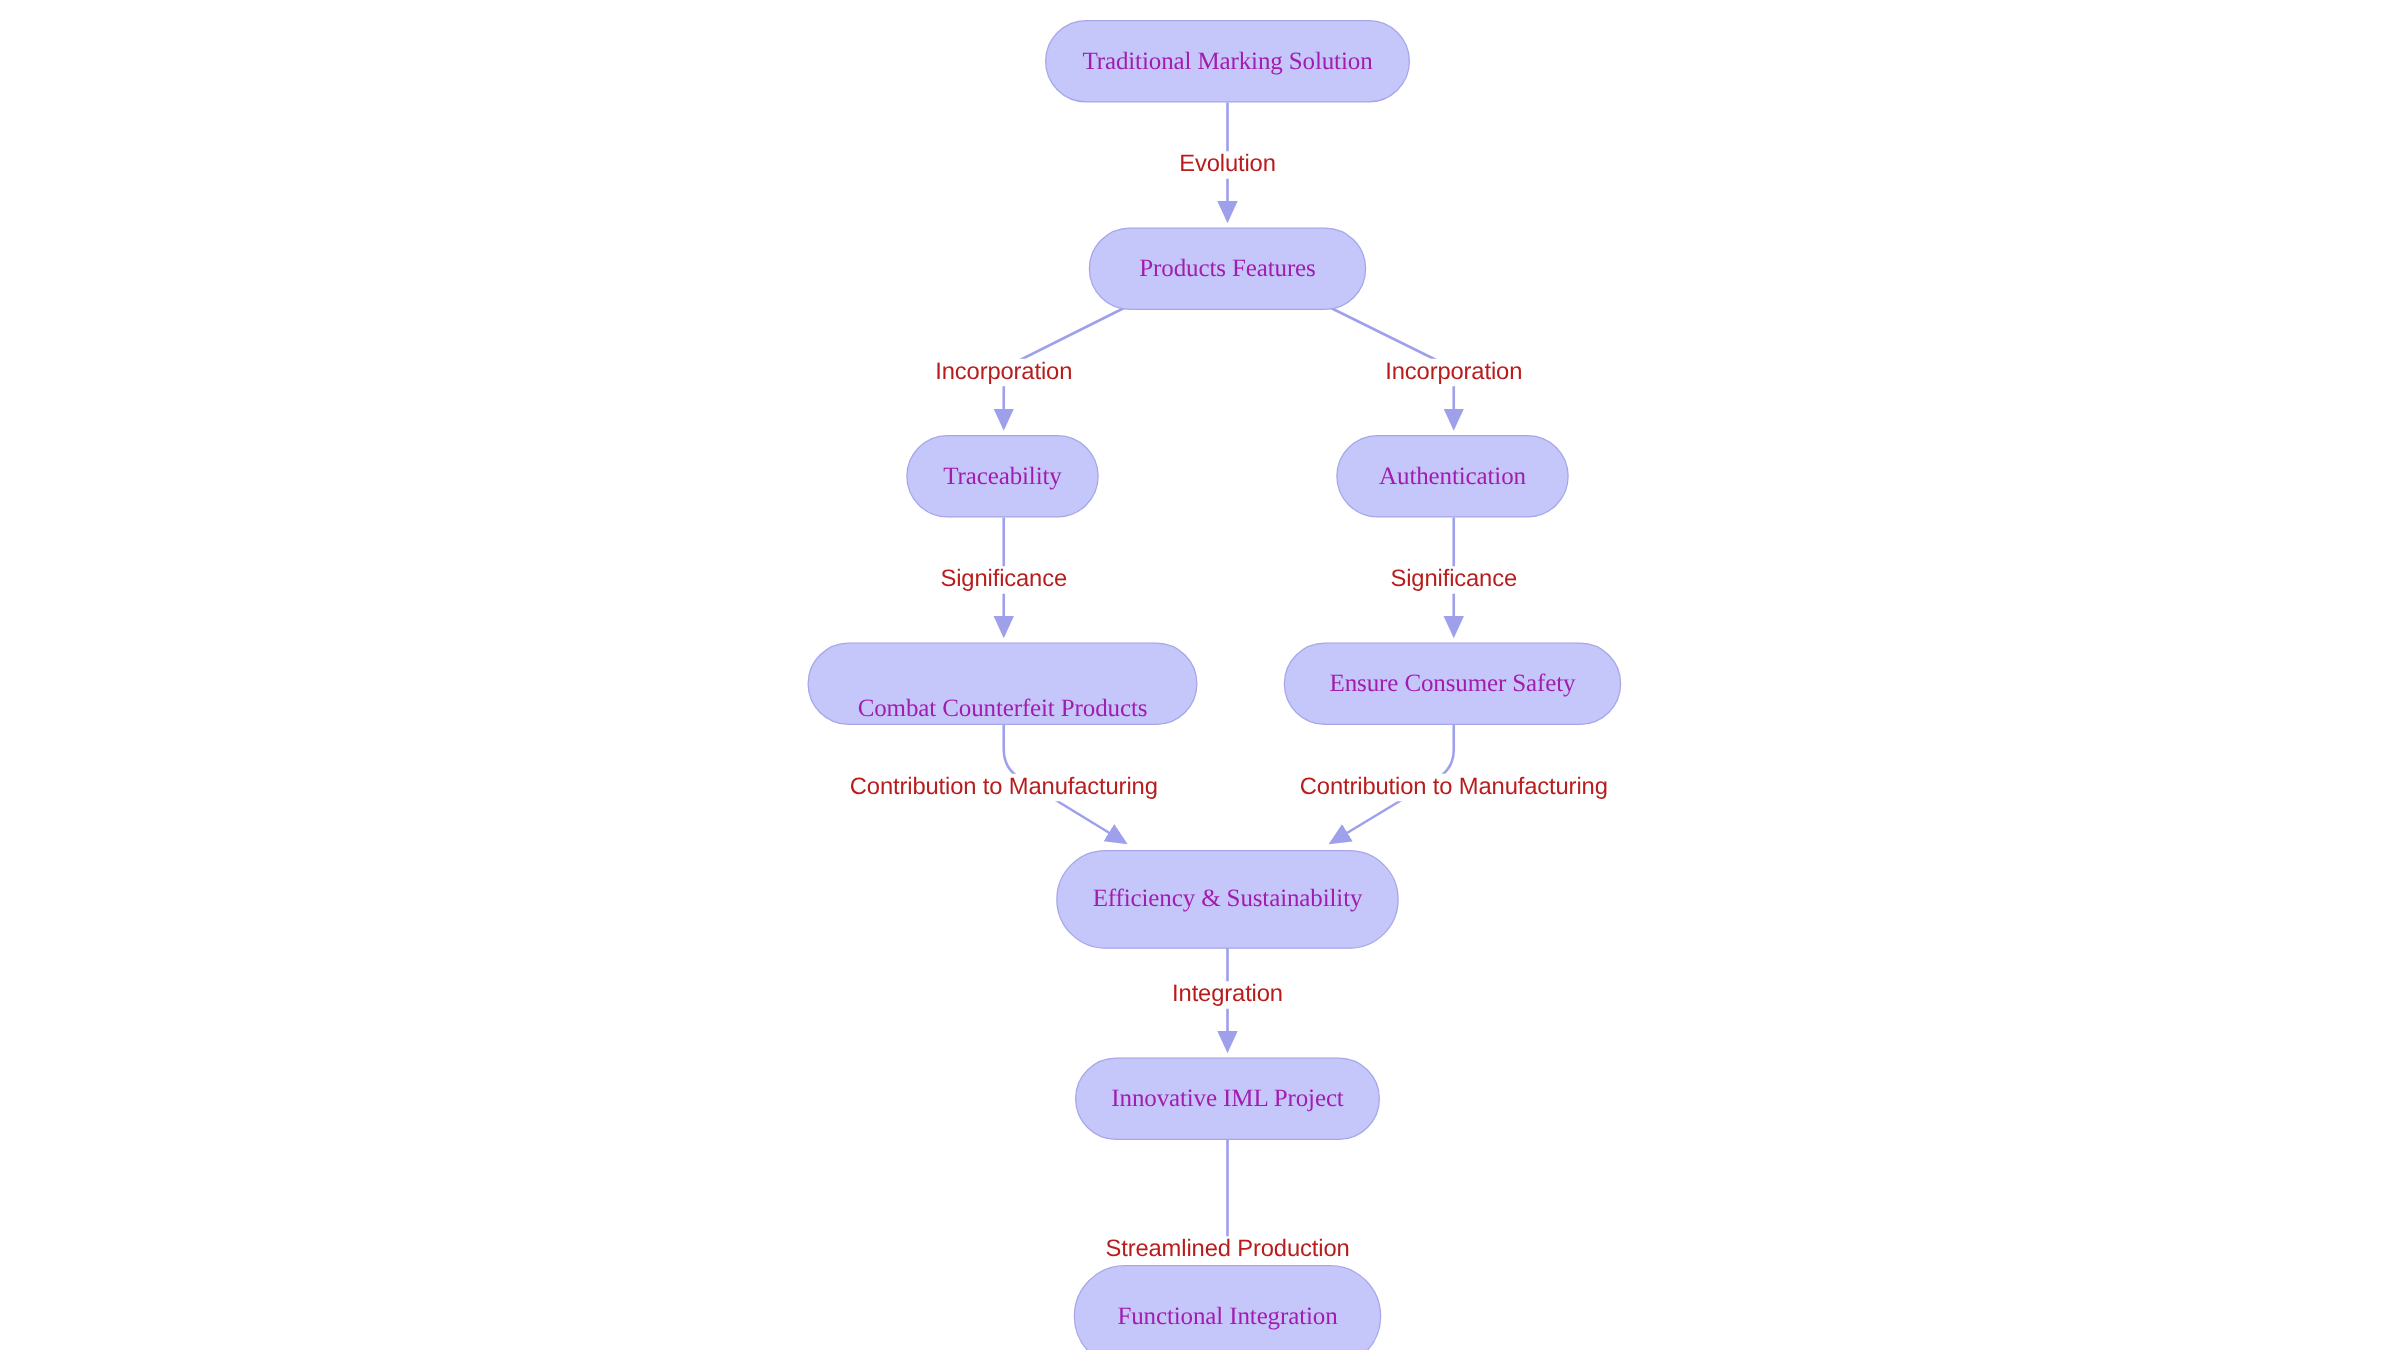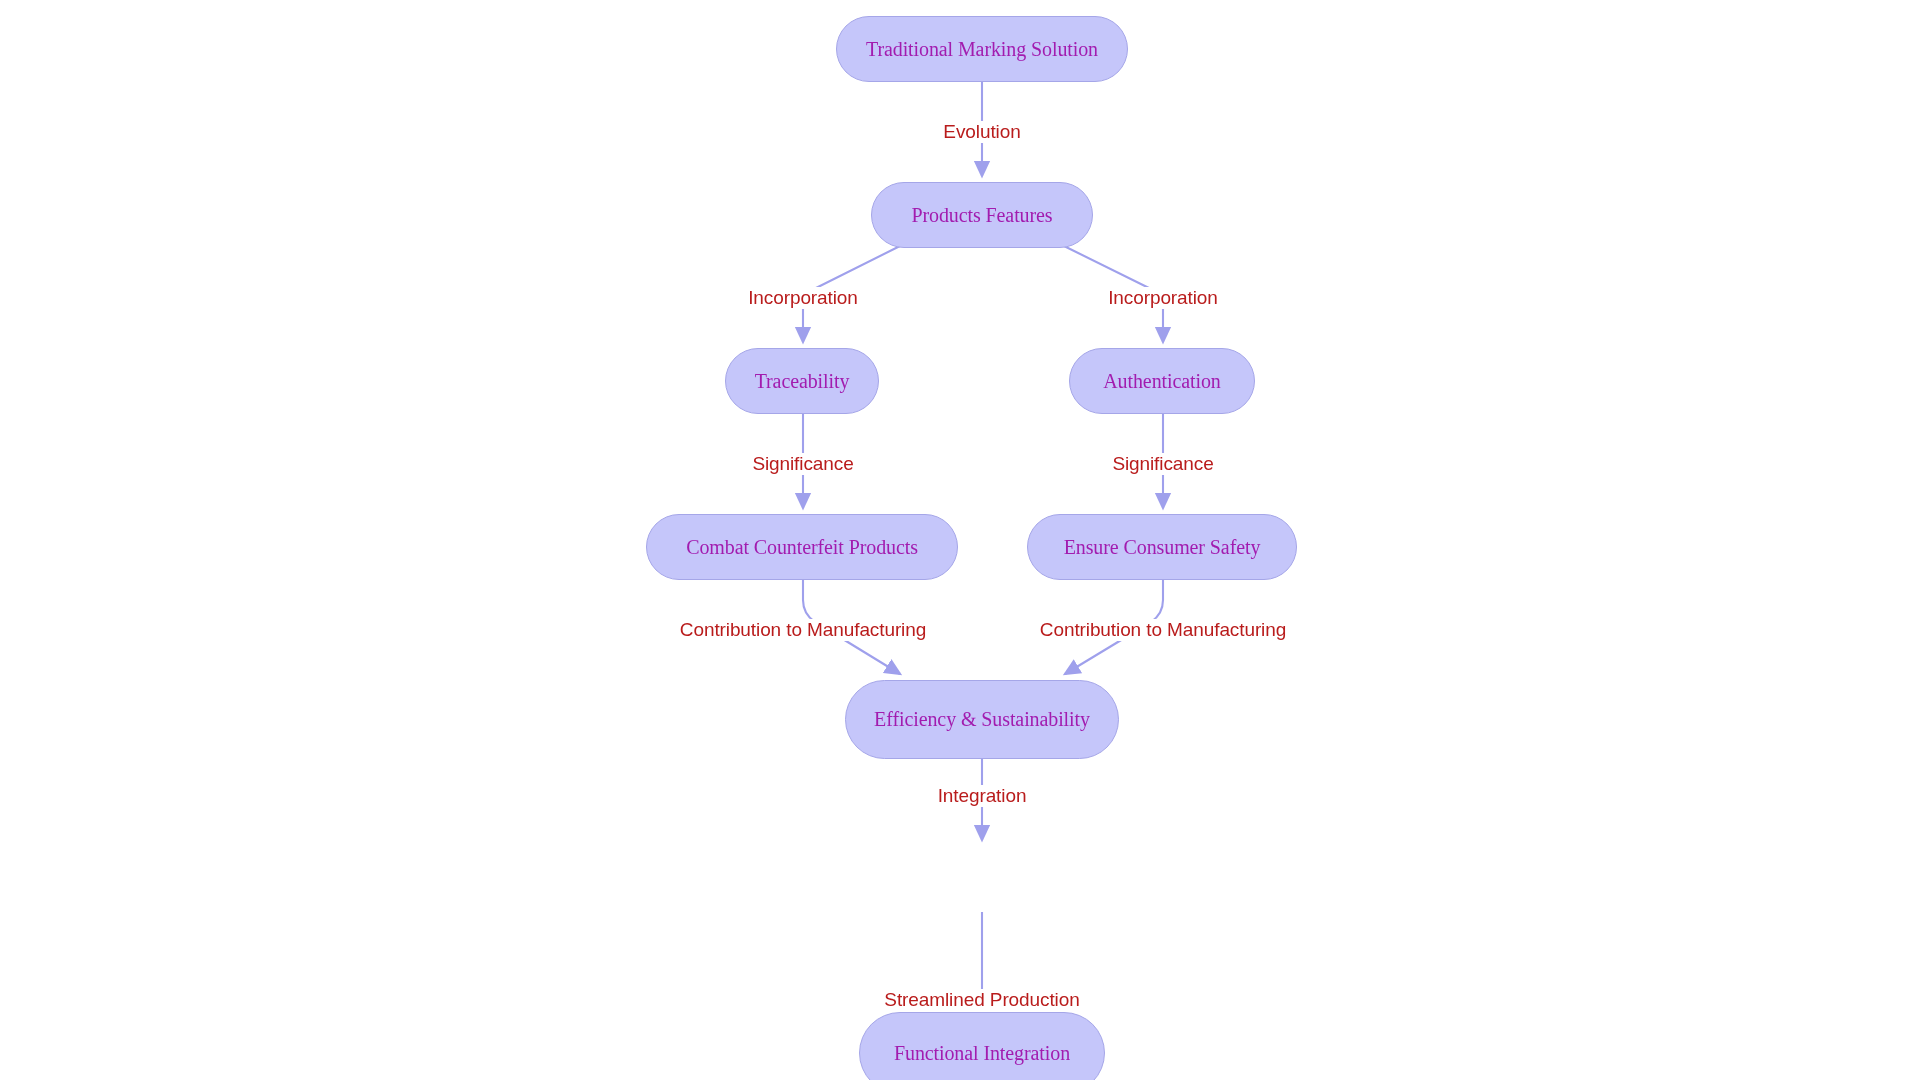--- a/index.html
+++ b/index.html
@@ -89,32 +89,35 @@
   </div>
 
   <div class="node" style="left:1069px; top:348px; width:186px; height:66px;">
     <span>Authentication</span>
   </div>
 
   <div class="node" style="left:725px; top:348px; width:154px; height:66px;">
     <span>Traceability</span>
   </div>
 
-  <div class="node" style="left:646px; top:514px; width:312px; height:66px;">
+  <div class="node" style="left:646px; top:514px; width:312px; height:66px;align-items:flex-end;">
     <span>Combat Counterfeit Products</span>
   </div>
 
   <div class="node" style="left:1027px; top:514px; width:270px; height:66px;justify-content:center;">
     <span>Ensure Consumer Safety</span>
   </div>
 
   <div class="node" style="left:845px; top:680px; width:274px; height:79px;">
     <span>Efficiency &amp; Sustainability</span>
   </div>
 
+  <div class="node" style="left:860px; top:846px; width:244px; height:66px;">
+    <span>Innovative IML Project</span>
+  </div>
 
   <div class="node" style="left:859px; top:1012px; width:246px; height:82px;">
     <span>Functional Integration</span>
   </div>
 
   <div class="edge-label" style="left:982px; top:132px;">
     <span>Evolution</span>
   </div>
 
   <div class="edge-label" style="left:803px; top:298px;">

